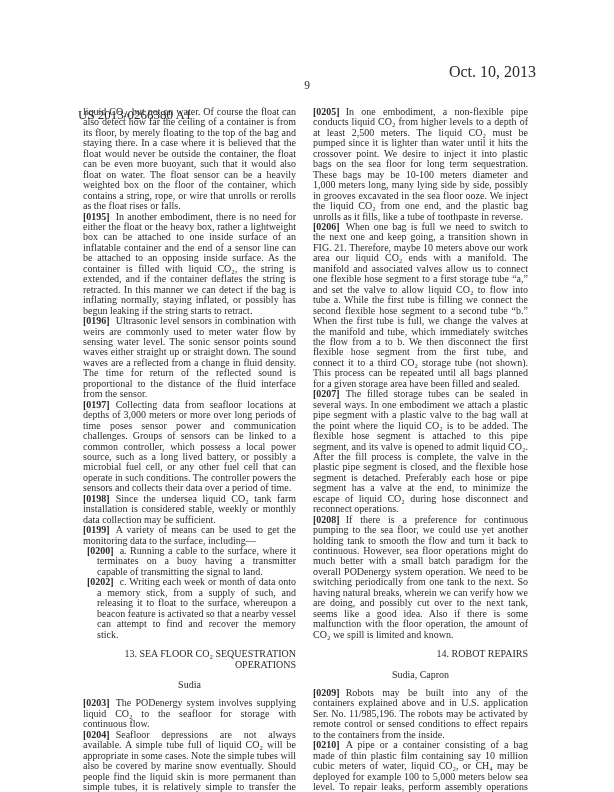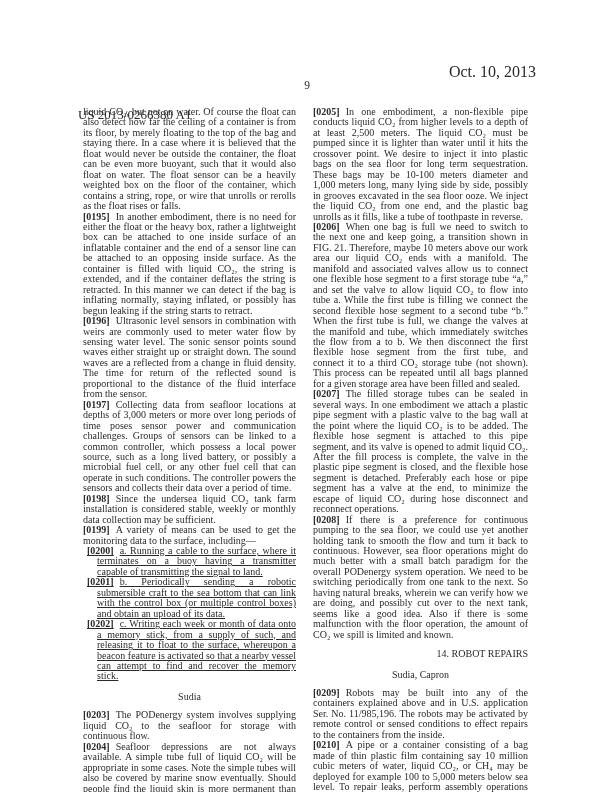--- a/index.html
+++ b/index.html
@@ -6,21 +6,21 @@
   body { width: 614px; height: 792px; position: relative; overflow: hidden;
          font-family: "Liberation Serif", "DejaVu Serif", serif; color: #2a2a2a; }
   .hdr-left { position: absolute; left: 78px; top: 63px; font-size: 13px; margin-top: 44px; }
   .hdr-right { position: absolute; right: 78px; top: 63px; font-size: 16px; }
   .hdr-page { position: absolute; left: 0; width: 614px; top: 79px; text-align: center; font-size: 11.5px; }
   .col { position: absolute; top: 107px; width: 213px; font-size: 10px; line-height: 10.45px; text-align: justify; hyphens: manual; }
   .col.left { left: 83px; }
   .col.right { left: 313px; width: 215px; }
   .para { margin: 0; }
   .pnum { font-weight: bold; margin-right: 6px; }
-  .sub { margin-left: 12px; text-decoration: underline; }
+  .sub { margin-left: 12px; }
   .indent { padding-left: 14px; text-indent: -10px; margin: 0; }
   .sec-title { text-align: right; margin: 9px 0 0 0; }
   .sec-author { text-align: center; margin: 10px 0 8px 0; }
 </style>
 </head>
 <body>
 
 <div class="hdr-left">US 2013/0266380 A1</div>
 <div class="hdr-right">Oct. 10, 2013</div>
 <div class="hdr-page">9</div>
@@ -28,23 +28,26 @@
 <div class="col left">
   <p class="para">liquid CO₂, but not on water. Of course the float can also detect how far the ceiling of a container is from its floor, by merely floating to the top of the bag and staying there. In a case where it is believed that the float would never be outside the container, the float can be even more buoyant, such that it would also float on water. The float sensor can be a heavily weighted box on the floor of the container, which contains a string, rope, or wire that unrolls or rerolls as the float rises or falls.</p>
 
   <p class="para"><span class="pnum">[0195]</span><span>In another embodiment, there is no need for either the float or the heavy box, rather a lightweight box can be attached to one inside surface of an inflatable container and the end of a sensor line can be attached to an opposing inside surface. As the container is filled with liquid CO₂, the string is extended, and if the container deflates the string is retracted. In this manner we can detect if the bag is inflating normally, staying inflated, or possibly has begun leaking if the string starts to retract.</span></p>
   <p class="para"><span class="pnum">[0196]</span><span>Ultrasonic level sensors in combination with weirs are commonly used to meter water flow by sensing water level. The sonic sensor points sound waves either straight up or straight down. The sound waves are a reflected from a change in fluid density. The time for return of the reflected sound is proportional to the distance of the fluid interface from the sensor.</span></p>
   <p class="para"><span class="pnum">[0197]</span><span>Collecting data from seafloor locations at depths of 3,000 meters or more over long periods of time poses sensor power and communication challenges. Groups of sensors can be linked to a common controller, which possess a local power source, such as a long lived battery, or possibly a microbial fuel cell, or any other fuel cell that can operate in such conditions. The controller powers the sensors and collects their data over a period of time.</span></p>
   <p class="para"><span class="pnum">[0198]</span><span>Since the undersea liquid CO₂ tank farm installation is considered stable, weekly or monthly data collection may be sufficient.</span></p>
   <p class="para"><span class="pnum">[0199]</span><span>A variety of means can be used to get the monitoring data to the surface, including—</span></p>
 
   <p class="para indent sub"><span class="pnum">[0200]</span><span>a. Running a cable to the surface, where it terminates on a buoy having a transmitter capable of transmitting the signal to land.</span></p>
-  <p class="para indent sub"><span class="pnum">[0201]</span><span>b. Periodically sending a robotic submersible craft to the sea bottom that can link with the control box (or multiple control boxes) and obtain an upload of its data.</span></p>
   <p class="para indent sub"><span class="pnum">[0202]</span><span>c. Writing each week or month of data onto a memory stick, from a supply of such, and releasing it to float to the surface, whereupon a beacon feature is activated so that a nearby vessel can attempt to find and recover the memory stick.</span></p>
 
+  <div class="sec-title">
+    <div>13. SEA FLOOR CO₂ SEQUESTRATION</div>
+    <div>OPERATIONS</div>
+  </div>
   <div class="sec-author">Sudia</div>
 
   <p class="para"><span class="pnum">[0203]</span><span>The PODenergy system involves supplying liquid CO₂ to the seafloor for storage with continuous flow.</span></p>
   <p class="para"><span class="pnum">[0204]</span><span>Seafloor depressions are not always available. A simple tube full of liquid CO₂ will be appropriate in some cases. Note the simple tubes will also be covered by marine snow eventually. Should people find the liquid skin is more permanent than simple tubes, it is relatively simple to transfer the liquid CO₂ from simple tube to liquid skin containment using the thin pipes described further below.</span></p>
 </div>
 
 <div class="col right">
   <p class="para"><span class="pnum">[0205]</span><span>In one embodiment, a non-flexible pipe conducts liquid CO₂ from higher levels to a depth of at least 2,500 meters. The liquid CO₂ must be pumped since it is lighter than water until it hits the crossover point. We desire to inject it into plastic bags on the sea floor for long term sequestration. These bags may be 10-100 meters diameter and 1,000 meters long, many lying side by side, possibly in grooves excavated in the sea floor ooze. We inject the liquid CO₂ from one end, and the plastic bag unrolls as it fills, like a tube of toothpaste in reverse.</span></p>
   <p class="para"><span class="pnum">[0206]</span><span>When one bag is full we need to switch to the next one and keep going, a transition shown in FIG. 21. Therefore, maybe 10 meters above our work area our liquid CO₂ ends with a manifold. The manifold and associated valves allow us to connect one flexible hose segment to a first storage tube “a,” and set the valve to allow liquid CO₂ to flow into tube a. While the first tube is filling we connect the second flexible hose segment to a second tube “b.” When the first tube is full, we change the valves at the manifold and tube, which immediately switches the flow from a to b. We then disconnect the first flexible hose segment from the first tube, and connect it to a third CO₂ storage tube (not shown). This process can be repeated until all bags planned for a given storage area have been filled and sealed.</span></p>
   <p class="para"><span class="pnum">[0207]</span><span>The filled storage tubes can be sealed in several ways. In one embodiment we attach a plastic pipe segment with a plastic valve to the bag wall at the point where the liquid CO₂ is to be added. The flexible hose segment is attached to this pipe segment, and its valve is opened to admit liquid CO₂. After the fill process is complete, the valve in the plastic pipe segment is closed, and the flexible hose segment is detached. Preferably each hose or pipe segment has a valve at the end, to minimize the escape of liquid CO₂ during hose disconnect and reconnect operations.</span></p>

